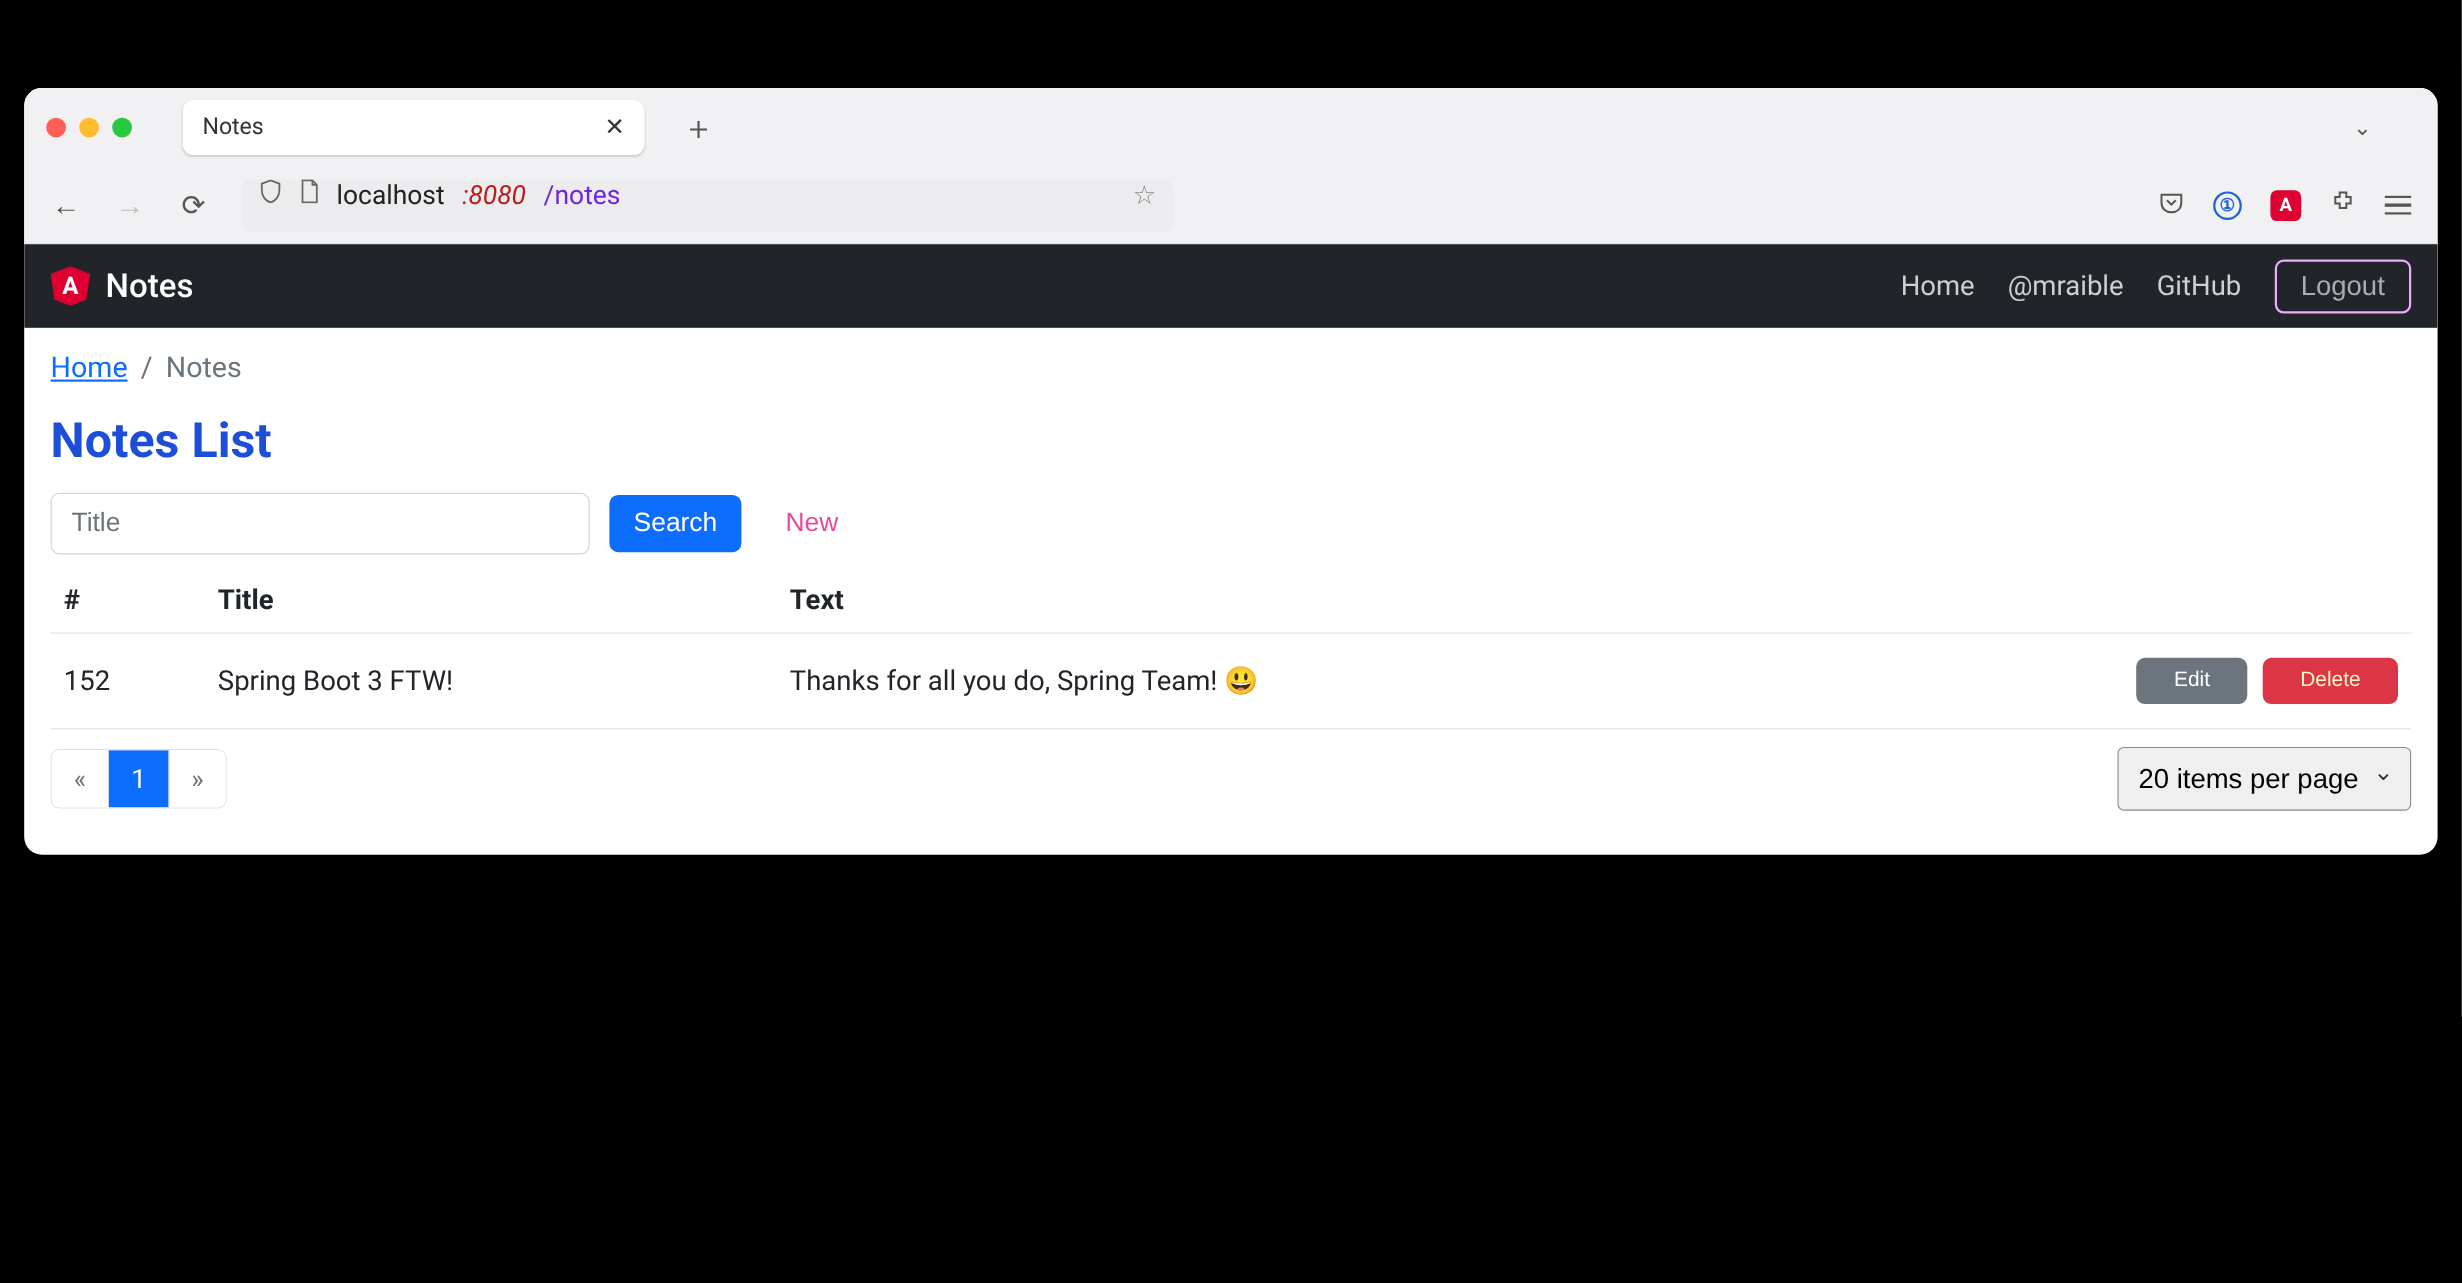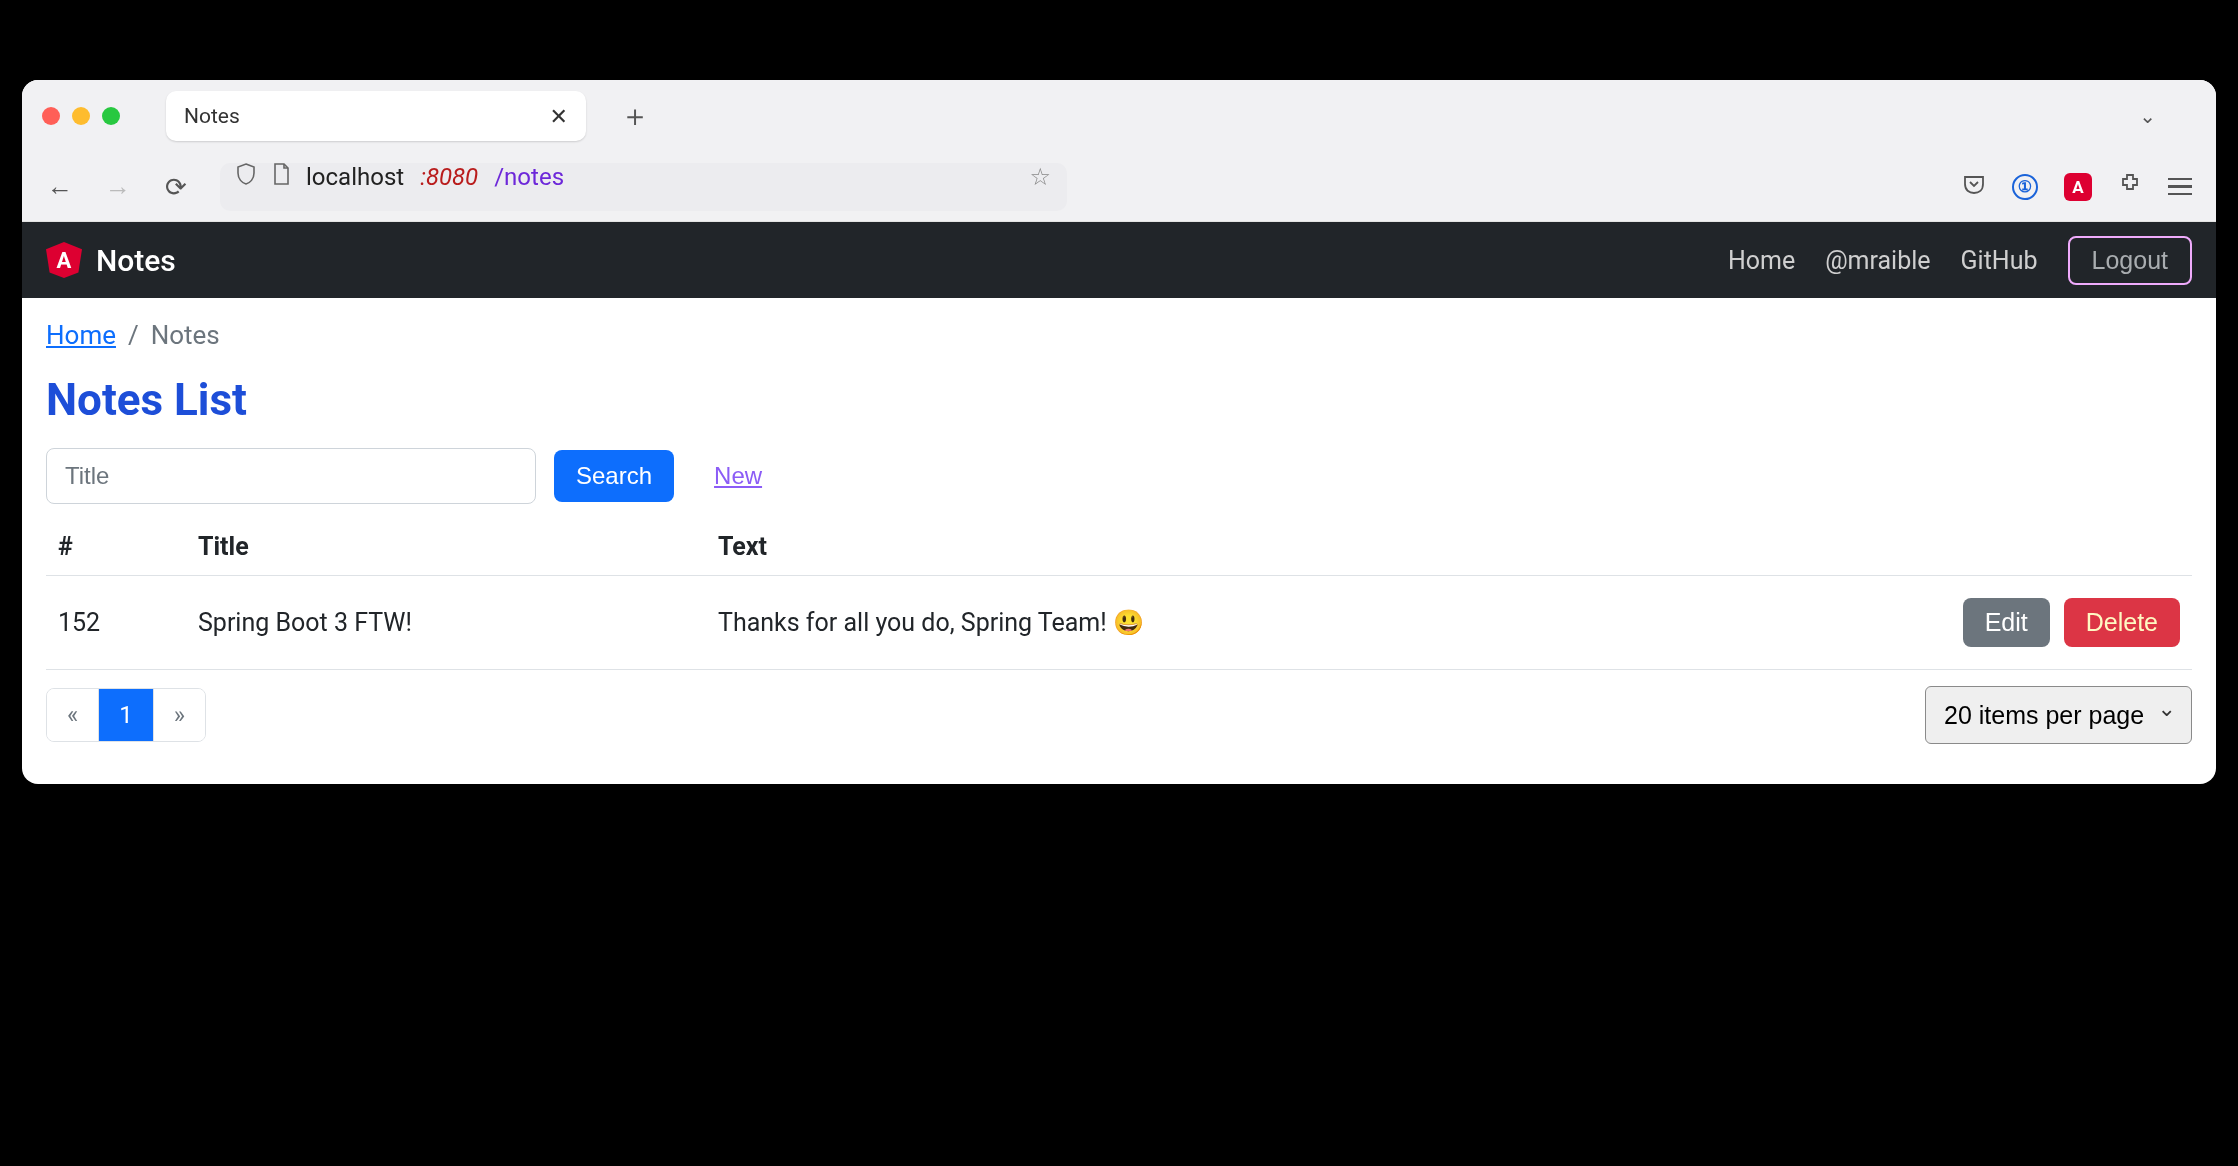--- a/index.html
+++ b/index.html
@@ -126,33 +126,33 @@
   h1.page-title { font-size: 44px; font-weight:700; color:#1d4ed8; margin-bottom: 22px; }
 
   .search-row { display:flex; align-items:center; gap:18px; margin-bottom: 14px; }
   .title-input {
     width: 490px; height:56px; border:1px solid #ced4da; border-radius:8px;
     font-size:24px; padding: 0 18px; color:#212529;
   }
   .title-input::placeholder { color:#6c757d; }
   .btn { font-size:24px; border-radius:8px; padding: 12px 22px; cursor:pointer; border:none; }
   .btn-primary { background:#0d6efd; color:#fff; }
-  .btn-link { background:transparent; color:#8b5cf6;text-decoration:underline; }
+  .btn-link { background:transparent; color:#ec4899; }
   .btn-secondary { background:#6c757d; color:#fff; }
   .btn-danger { background:#dc3545; color:#fef9c3; }
 
   table.notes { width:100%; border-collapse:collapse; font-size:25px; }
   table.notes thead th {
     text-align:left; font-weight:700; padding: 14px 12px; border-bottom:1px solid #dee2e6; color:#212529;
   }
   table.notes tbody td {
     padding: 22px 12px; border-bottom:1px solid #dee2e6; color:#212529; vertical-align:middle;
   }
   .row-actions { display:flex; gap:14px; justify-content:flex-end; }
-  .row-actions .btn { padding: 10px 22px; font-size:25px; }
+  .row-actions .btn { padding: 10px 34px; font-size:19px; }
 
   .table-footer { display:flex; align-items:center; margin-top:16px; }
   .pagination { display:flex; border:1px solid #dee2e6; border-radius:8px; overflow:hidden; }
   .page-item {
     padding: 12px 20px; font-size:24px; color:#6c757d; background:#fff; border-right:1px solid #dee2e6; cursor:pointer;
   }
   .page-item:last-child { border-right:none; }
   .page-item.active { background:#0d6efd; color:#fff; }
   .spacer { flex:1; }
   .page-size {

